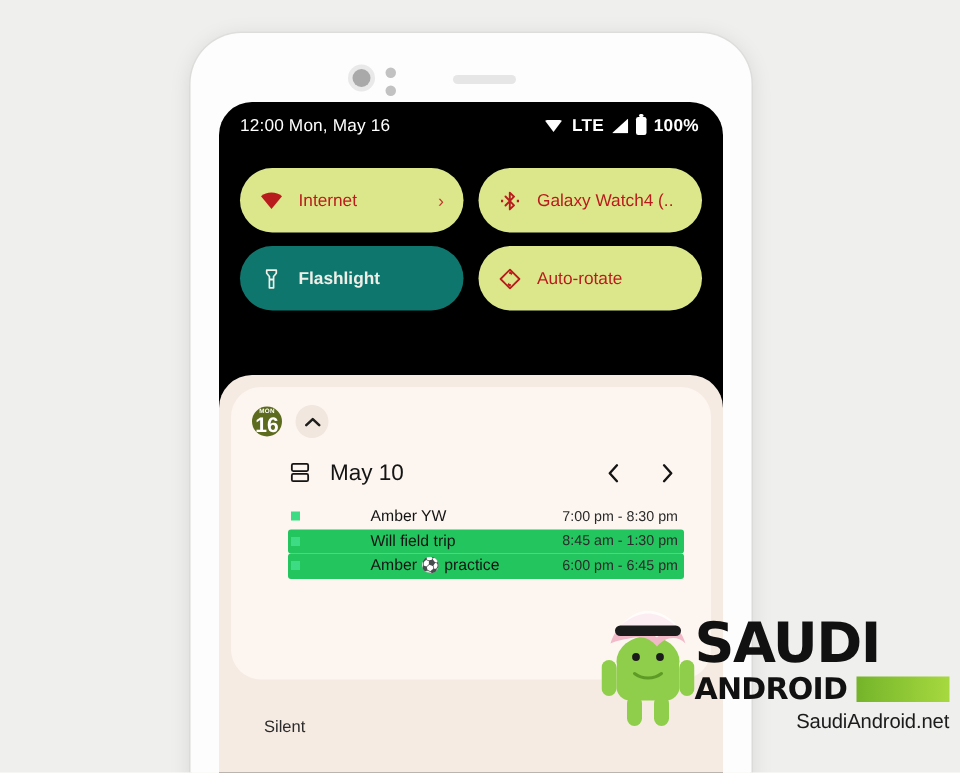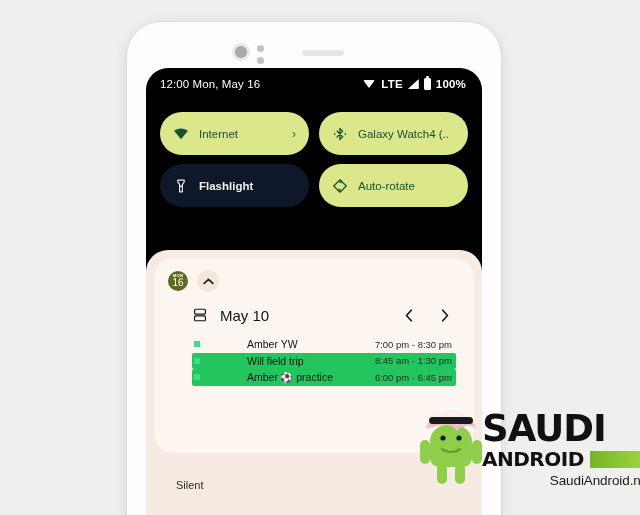--- a/index.html
+++ b/index.html
@@ -94,26 +94,26 @@
     gap: 9px 10px;
     padding: 12px 14px 0 14px;
   }
   .tile {
     height: 43px;
     border-radius: 22px;
     display: flex; align-items: center;
     padding: 0 13px;
     gap: 10px;
     background: #dce78c;
-    color: #14532d;
+    color: #b91c1c;
     cursor: pointer;
     position: relative;
     overflow: hidden;
   }
-  .tile.off { background: #0f172a; color: #efefe8; }
+  .tile.off { background: #0f766e; color: #efefe8; }
   .tile-label {
     font-size: 11.5px;
     white-space: nowrap;
     overflow: hidden;
     text-overflow: clip;
     flex: 1;
   }
   .tile.off .tile-label { font-weight: 700; }
   .tile-icon { width: 16px; height: 16px; flex: 0 0 16px; display: block; }
   .tile-chevron { font-size: 12px; opacity: .85; margin-left: 2px; }
@@ -138,21 +138,21 @@
   #app-icon {
     width: 20px; height: 20px; border-radius: 50%;
     background: #5d6b1f;
     color: #ffffff;
     display: flex; flex-direction: column;
     align-items: center; justify-content: center;
     line-height: 1;
     flex: 0 0 20px;
   }
   #app-icon .mon { font-size: 4.2px; font-weight: 700; letter-spacing: .2px; margin-bottom: .5px; }
-  #app-icon .day { font-size: 10px; font-weight: 400; }
+  #app-icon .day { font-size: 14px; font-weight: 700; }
   #notif-title { font-size: 10.5px; color: #4b463f; flex: 1; }
   #collapse-btn {
     width: 22px; height: 22px; border-radius: 50%;
     background: #f2e7de;
     display: flex; align-items: center; justify-content: center;
     cursor: pointer;
     border: none;
   }
   #collapse-btn svg { display: block; }
 
@@ -188,21 +188,21 @@
   .ev-emoji { font-size: 10px; }
 
   
   #silent-label {
     font-size: 11px; color: #2b2b2b;
     padding: 26px 0 0 22px;
   }
 
   
   #watermark {
-    position: absolute; right: 6px; bottom: 14px;
+    position: absolute; right: 25px; bottom: 14px;
     width: 214px; height: 96px;
     pointer-events: none;
   }
   #wm-text { position: absolute; left: 62px; top: 6px; }
   #wm-saudi {
     font-size: 37px; font-weight: 800; letter-spacing: -1px;
     color: #111111; line-height: .95;
     font-family: "DejaVu Sans", sans-serif;
   }
   #wm-row2 { display: flex; align-items: center; gap: 6px; margin-top: 1px; }

